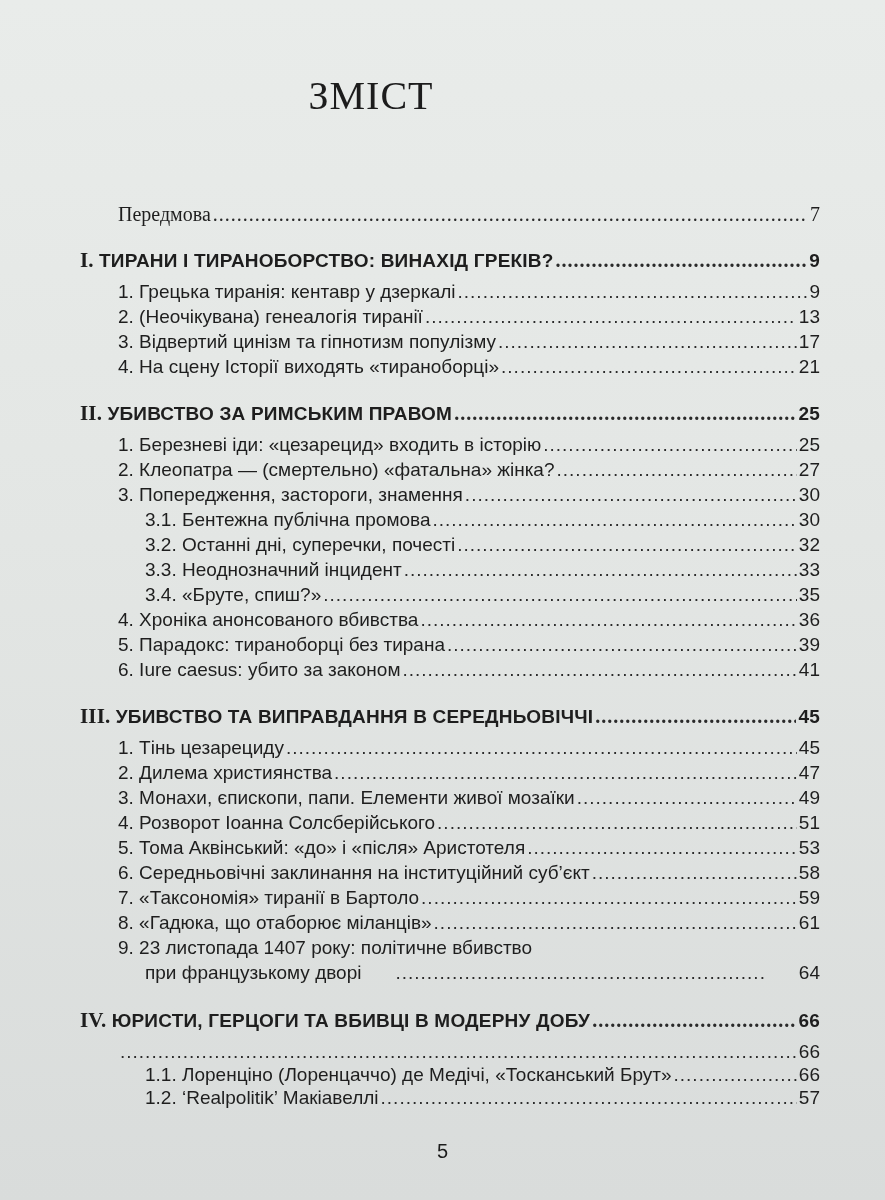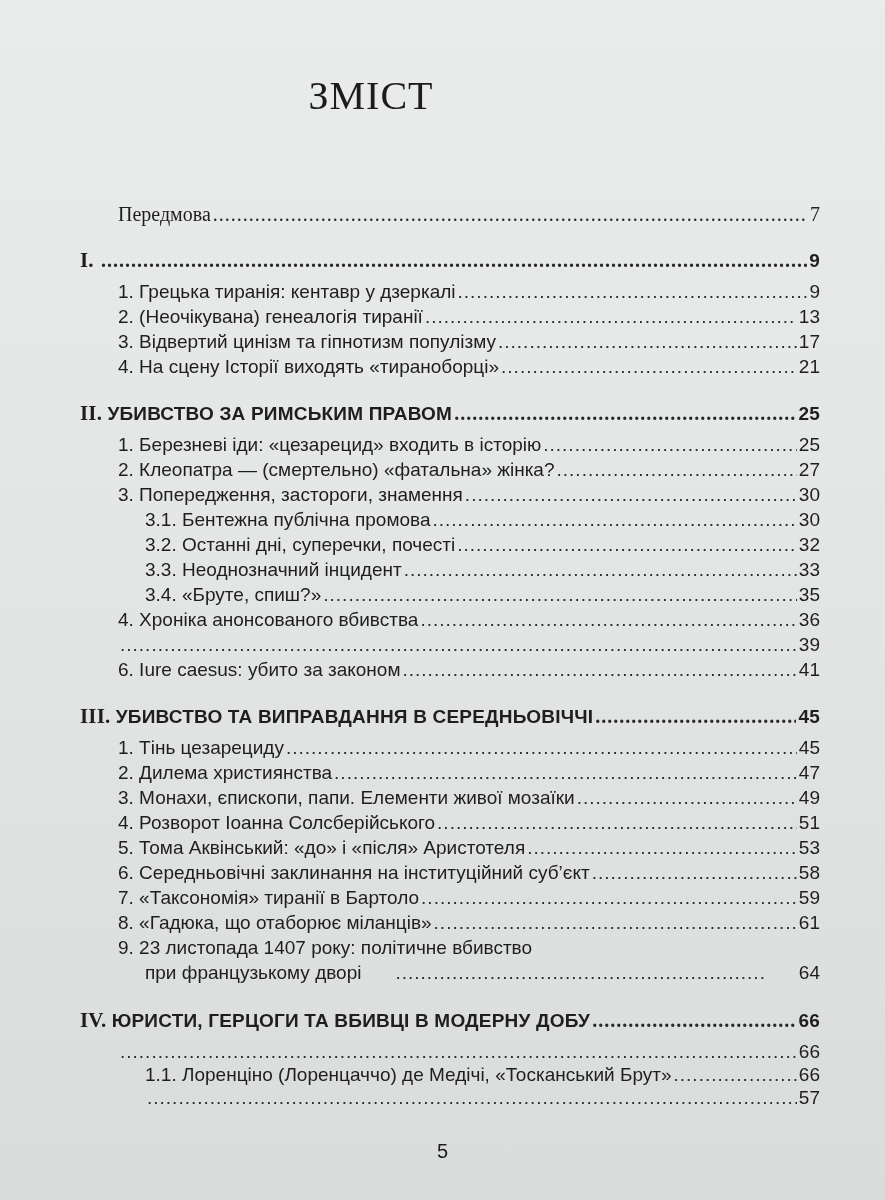--- a/index.html
+++ b/index.html
@@ -86,20 +86,21 @@
   <div class="toc">
 
     <div class="row preface" style="left:118px; width:702px; top:202px;">
       <span class="label">Передмова</span>
       <span class="dots"></span>
       <span class="page-num">7</span>
     </div>
 
     <div class="row chapter" style="left:80px; width:740px; top:248px;">
       <span class="roman">I.</span>&nbsp;
+      <span class="label">ТИРАНИ І ТИРАНОБОРСТВО: ВИНАХІД ГРЕКІВ?</span>
       <span class="dots"></span>
       <span class="page-num">9</span>
     </div>
     <div class="row" style="left:118px; width:702px; top:280px;">
       <span class="label">1. Грецька тиранія: кентавр у дзеркалі</span>
       <span class="dots"></span>
       <span class="page-num">9</span>
     </div>
     <div class="row" style="left:118px; width:702px; top:305px;">
       <span class="label">2. (Неочікувана) генеалогія тиранії</span>
@@ -157,20 +158,21 @@
       <span class="label">3.4. «Бруте, спиш?»</span>
       <span class="dots"></span>
       <span class="page-num">35</span>
     </div>
     <div class="row" style="left:118px; width:702px; top:608px;">
       <span class="label">4. Хроніка анонсованого вбивства</span>
       <span class="dots"></span>
       <span class="page-num">36</span>
     </div>
     <div class="row" style="left:118px; width:702px; top:633px;">
+      <span class="label">5. Парадокс: тираноборці без тирана</span>
       <span class="dots"></span>
       <span class="page-num">39</span>
     </div>
     <div class="row" style="left:118px; width:702px; top:658px;">
       <span class="label">6. Iure caesus: убито за законом</span>
       <span class="dots"></span>
       <span class="page-num">41</span>
     </div>
 
     <div class="row chapter" style="left:80px; width:740px; top:704px;">
@@ -237,19 +239,20 @@
     <div class="row" style="left:118px; width:702px; top:1040px;">
       <span class="dots"></span>
       <span class="page-num">66</span>
     </div>
     <div class="row" style="left:145px; width:675px; top:1063px;">
       <span class="label">1.1. Лоренціно (Лоренцаччо) де Медічі, «Тосканський Брут»</span>
       <span class="dots"></span>
       <span class="page-num">66</span>
     </div>
     <div class="row" style="left:145px; width:675px; top:1086px;">
+      <span class="label">1.2. ‘Realpolitik’ Макіавеллі</span>
       <span class="dots"></span>
       <span class="page-num">57</span>
     </div>
   </div>
 
   <div class="folio">5</div>
 </div>
 
 </body></html>

